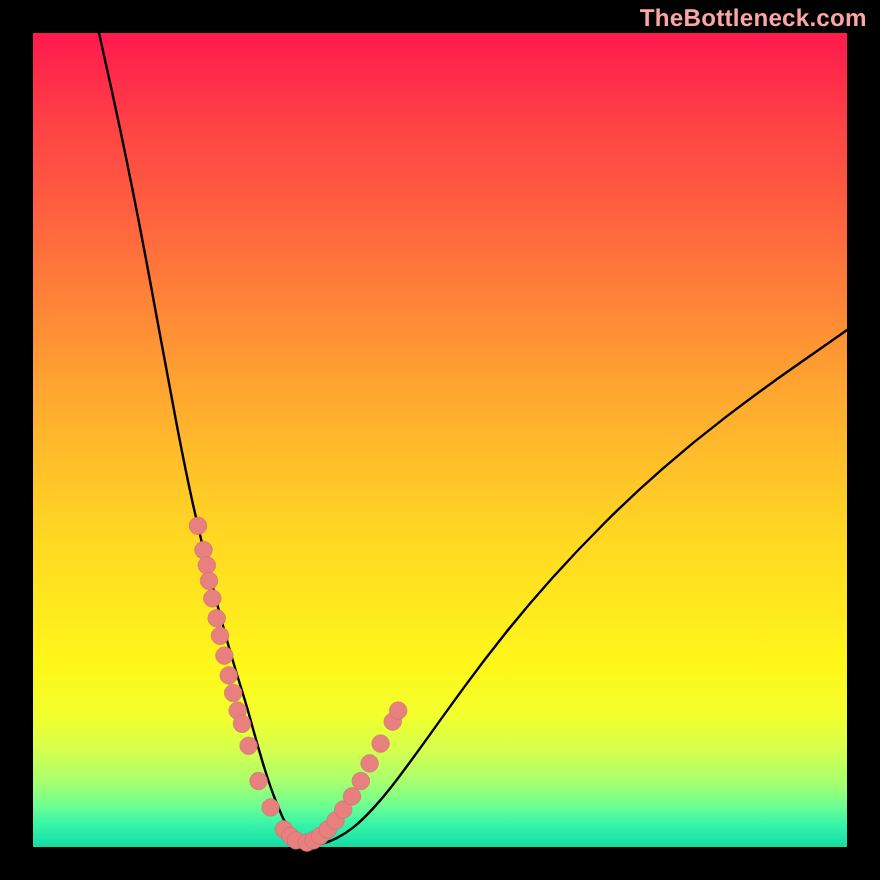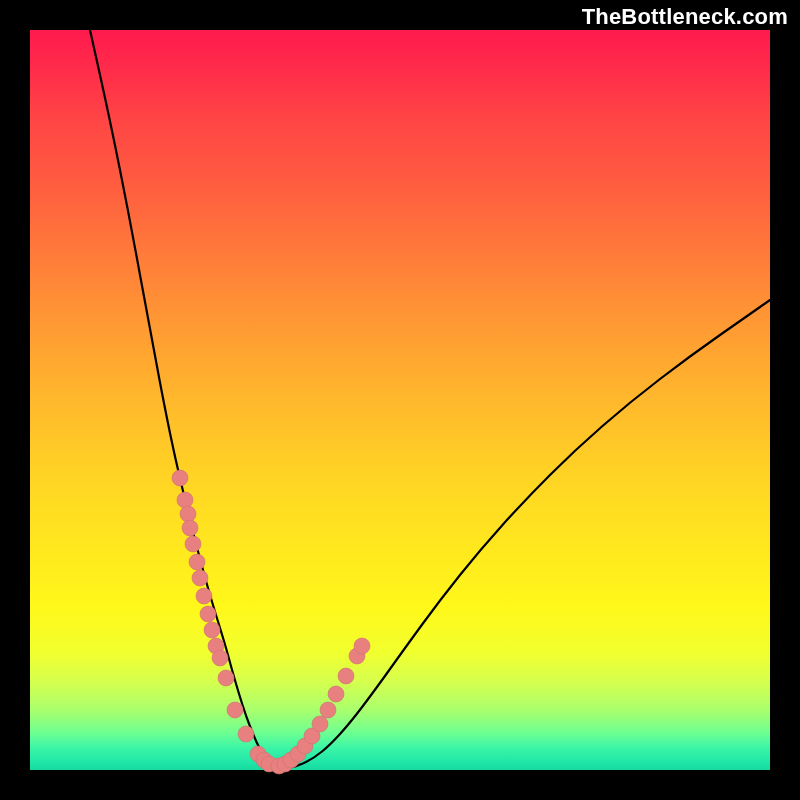--- a/index.html
+++ b/index.html
@@ -14,21 +14,21 @@
   .frame {
     position: relative;
     width: 800px;
     height: 800px;
     background: #000;
   }
   .watermark {
     position: absolute;
     top: 4px;
     right: 12px;
-    color: #ffffff;
+    color: #fca5a5;
     font-size: 22px;
     font-weight: 600;
     letter-spacing: 0.2px;
     z-index: 10;
     user-select: none;
   }
   .plot-area {
     position: absolute;
     left: 30px;
     top: 30px;

